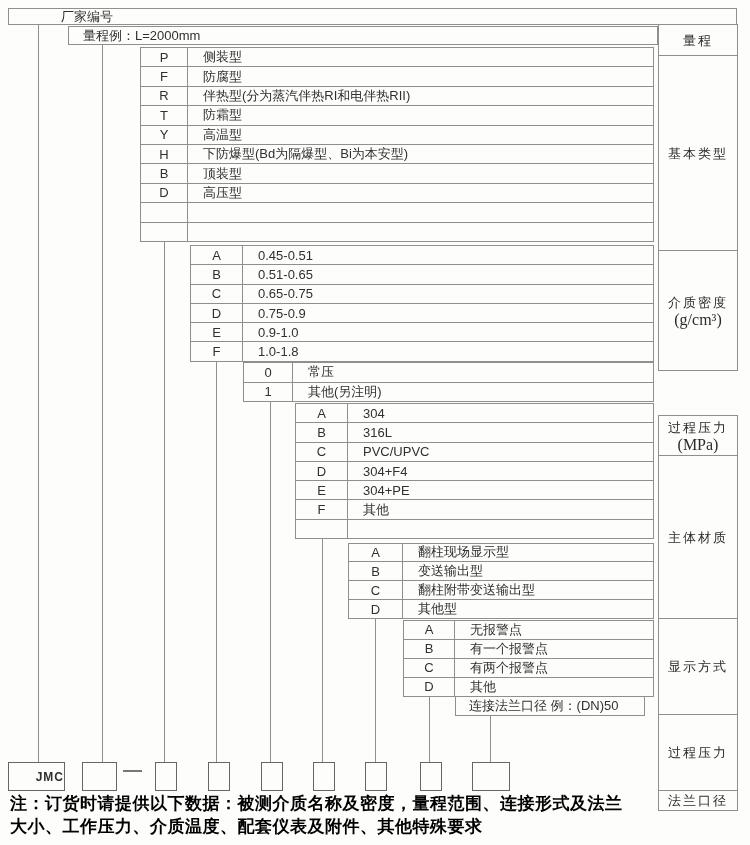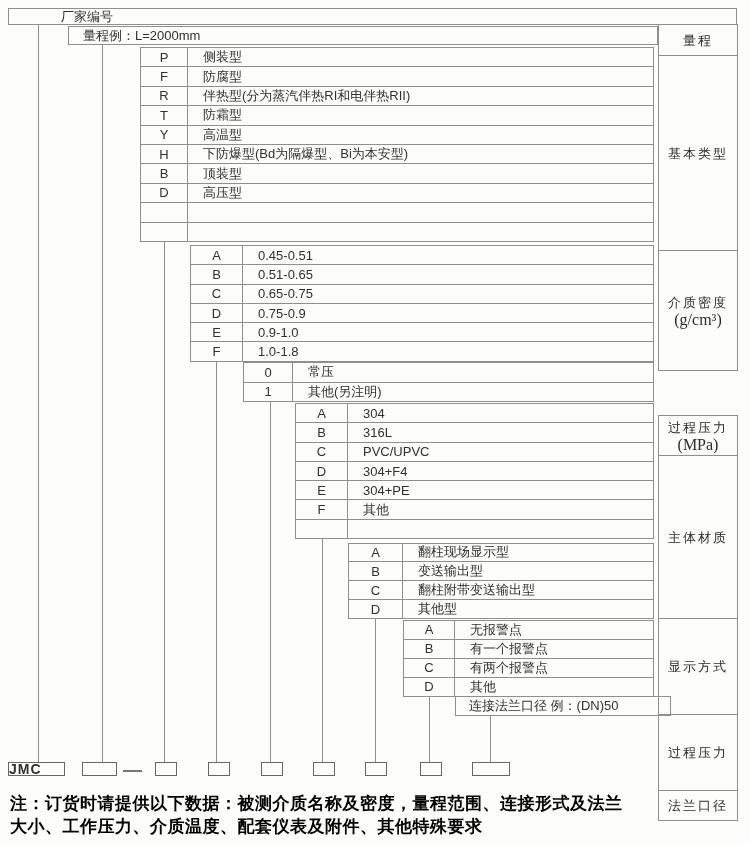--- a/index.html
+++ b/index.html
@@ -59,44 +59,44 @@
   #sec-pressure .code{width:50px;}
   #sec-material{left:295px;top:403px;width:359px;}
   #sec-material .row{height:20.3px;}
   #sec-material .code{width:53px;}
   #sec-display {left:348px;top:542.5px;width:306px;}
   #sec-display  .row{height:19.9px;}
   #sec-display  .code{width:55px;}
   #sec-alarm   {left:403px;top:619.5px;width:251px;}
   #sec-alarm    .row{height:20px;}
   #sec-alarm    .code{width:52px;}
-  #sec-flange  {left:455px;top:696px;width:216px;}
+  #sec-flange  {left:455px;top:696px;width:190px;}
   #sec-flange   .row{height:20px;}
   #sec-flange   .desc{padding-left:13px;}
   
   .labelcol{position:absolute;left:658px;top:24px;width:80px;}
   .lcell{
     box-sizing:border-box;
     border:1px solid var(--line);
     display:flex;flex-direction:column;
     align-items:center;justify-content:center;
     font-family:"Liberation Serif","DejaVu Serif",serif;
     font-size:13px;color:#2b2b2b;
     line-height:17px;
   }
   .lcell + .lcell{margin-top:-1px;}
   .lcell .main{letter-spacing:2px;}
   .lcell .sub{letter-spacing:0;font-size:16px;}
   
   .mbox{
-    position:absolute;top:762px;height:14px;
+    position:absolute;top:762px;height:29px;
     border:1.5px solid var(--dark);
     box-sizing:border-box;
-    display:flex;align-items:center;justify-content:flex-start;
-    font-weight:bold;font-size:14px;letter-spacing:1px;
+    display:flex;align-items:center;justify-content:flex-end;
+    font-weight:bold;font-size:12px;letter-spacing:1px;
     background:#fdfdfb;
   }
   .dash{
     position:absolute;left:123px;top:770px;width:19px;height:2px;
     background:#777;
   }
   
   .note{
     position:absolute;left:10px;top:792px;width:736px;
     font-size:17px;font-weight:bold;
@@ -298,21 +298,21 @@
     </div>
     <div class="lcell" style="height:164px;">
       <span class="main">主体材质</span>
     </div>
     <div class="lcell" style="height:97px;">
       <span class="main">显示方式</span>
     </div>
     <div class="lcell" style="height:77px;">
       <span class="main">过程压力</span>
     </div>
-    <div class="lcell" style="height:31px;">
+    <div class="lcell" style="height:21px;">
       <span class="main">法兰口径</span>
     </div>
   </div>
 
   <div class="mbox" style="left:8px;width:57px;">
     <span>JMC</span>
   </div>
   <div class="mbox" style="left:82px;width:35px;"></div>
   <div class="dash"></div>
   <div class="mbox" style="left:155px;width:22px;"></div>

